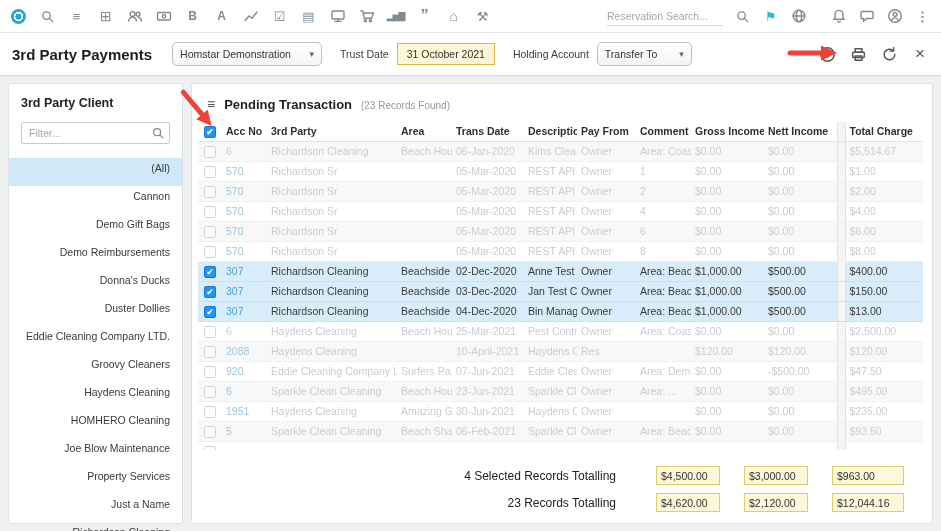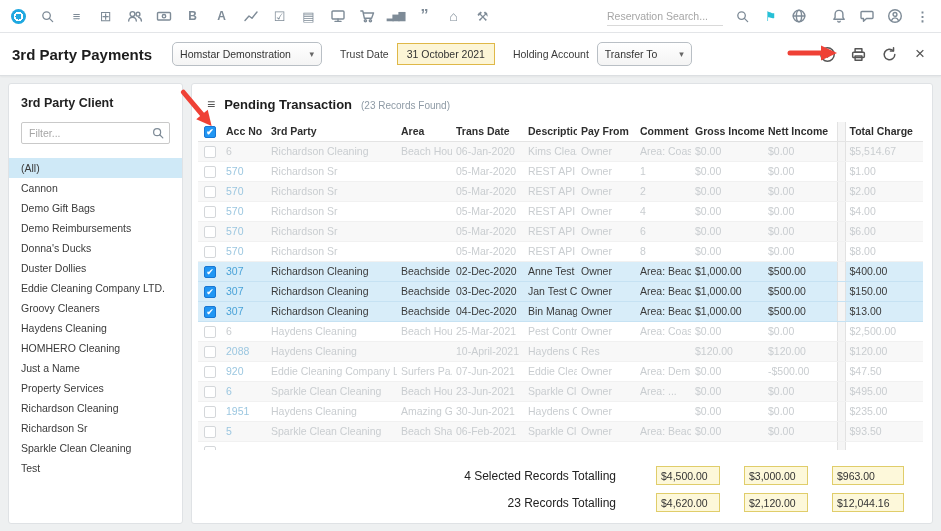--- a/index.html
+++ b/index.html
@@ -31,21 +31,21 @@
   .xchar{font-size:17px;color:#555;line-height:14px;}
   
   .content{display:flex;gap:8px;padding:7px 8px;height:455px;}
   .sidebar{width:175px;background:#fff;border:1px solid #dfe2e5;border-radius:3px;padding:12px 0 8px;}
   .sidebar h2{font-size:12.5px;font-weight:bold;color:#222;padding:0 12px 12px;}
   .filter{margin:0 12px;position:relative;border-radius:11px;}
   .filter input{width:100%;height:22px;border:1px solid #c9c9c9;border-radius:2px;padding:0 22px 0 7px;font-size:10.5px;color:#666;font-family:"Liberation Sans",sans-serif;}
   .filter input::placeholder{color:#a6a6a6;}
   .filter svg{position:absolute;right:5px;top:4px;}
   .client-list{list-style:none;margin-top:14px;}
-  .client-list li{height:20px;line-height:20px;padding:0 12px;font-size:10.5px;color:#3a3a3a;cursor:pointer;white-space:nowrap;overflow:hidden;}
+  .client-list li{height:28px;line-height:20px;padding:0 12px;font-size:10.5px;color:#3a3a3a;cursor:pointer;white-space:nowrap;overflow:hidden;text-align:right;}
   .client-list li.sel{background:#cfe9f7;}
   
   .panel{flex:1;background:#fff;border:1px solid #dfe2e5;border-radius:3px;padding-top:12px;position:relative;overflow:hidden;}
   .panel-head{display:flex;align-items:baseline;gap:9px;padding-left:15px;}
   .burger{color:#555;font-size:14px;font-weight:bold;cursor:pointer;}
   .panel-title{font-size:13px;font-weight:bold;color:#1e1e1e;}
   .records{font-size:10px;color:#8e9aa5;}
   .gridwrap{height:328px;overflow:hidden;margin-top:10px;}
   table{border-collapse:collapse;table-layout:fixed;width:725px;margin-left:6px;}
   thead th{font-weight:bold;font-size:10.5px;text-align:left;padding:2px 4px;height:19px;color:#2e2e2e;border-bottom:1px solid #e4e4e4;white-space:nowrap;overflow:hidden;}
@@ -226,22 +226,23 @@
         <li class="sel">(All)</li>
         <li>Cannon</li>
         <li>Demo Gift Bags</li>
         <li>Demo Reimbursements</li>
         <li>Donna's Ducks</li>
         <li>Duster Dollies</li>
         <li>Eddie Cleaning Company LTD.</li>
         <li>Groovy Cleaners</li>
         <li>Haydens Cleaning</li>
         <li>HOMHERO Cleaning</li>
+        <li>Joe Blow Maintenance</li>
+        <li>Property Services</li>
         <li>Just a Name</li>
-        <li>Property Services</li>
         <li>Richardson Cleaning</li>
         <li>Richardson Sr</li>
         <li>Sparkle Clean Cleaning</li>
         <li>Test</li>
       </ul>
   </aside>
 
   <main class="panel">
     <div class="panel-head">
       <span class="burger">≡</span>

